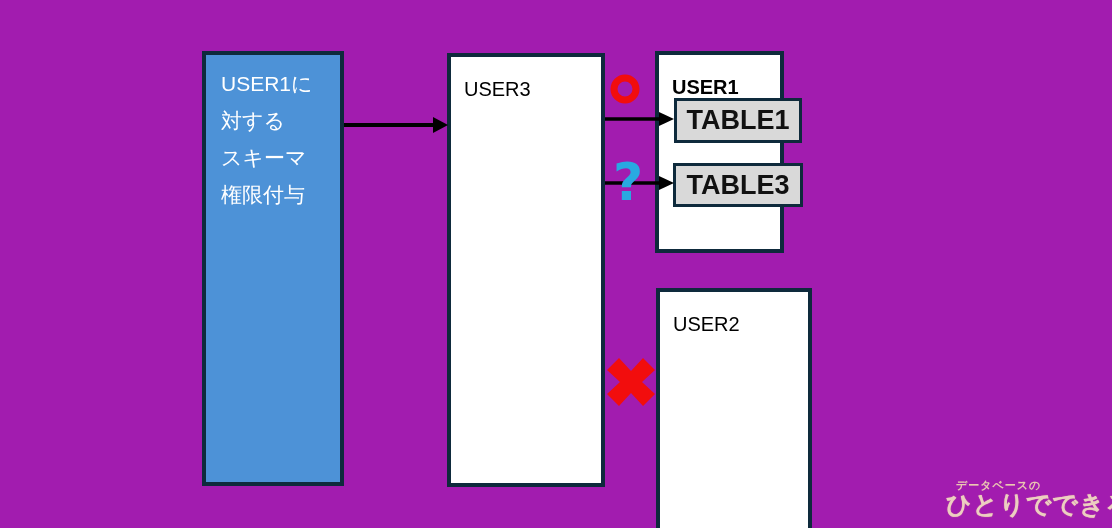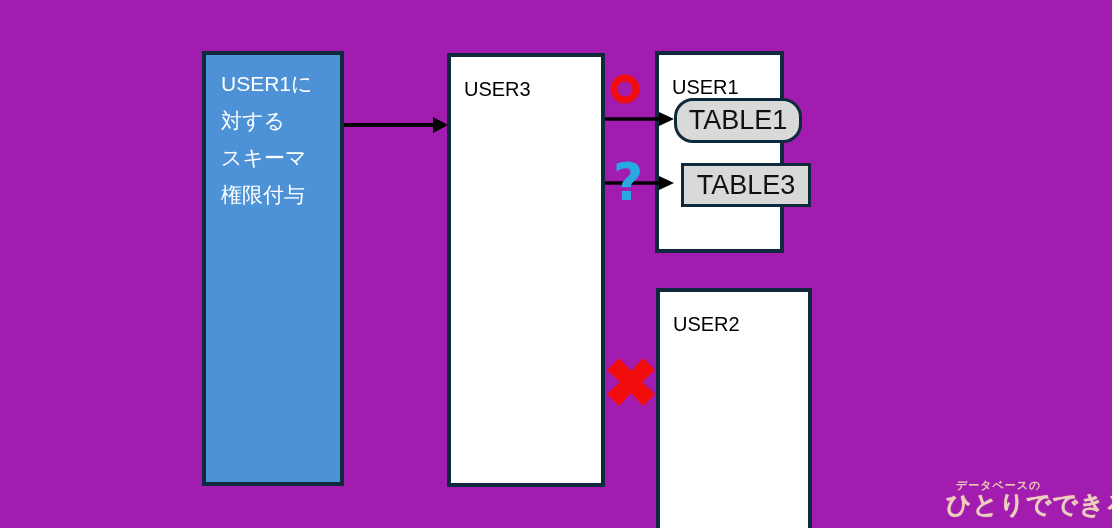--- a/index.html
+++ b/index.html
@@ -23,40 +23,40 @@
     line-height: 37px;
     padding: 10px 0 0 15px;
   }
   .schema-box {
     position: absolute;
     box-sizing: border-box;
     background: #ffffff;
     border: 4px solid #0e2a3c;
   }
   .schema-box.user3 { left: 447px; top: 53px; width: 158px; height: 434px; }
-  .schema-box.user1 { left: 655px; top: 51px; width: 129px; height: 202px; }
+  .schema-box.user1 { left: 655px; top: 51px; width: 129px; height: 202px; font-weight: bold; }
   .schema-box.user2 { left: 656px; top: 288px; width: 156px; height: 248px; }
   .schema-label {
     font-size: 20px;
     color: #000000;
     padding: 21px 0 0 13px;
   }
   .table-box {
     position: absolute;
     box-sizing: border-box;
     background: #d9d9d9;
     border: 3px solid #0e2a3c;
     display: flex;
     align-items: center;
     justify-content: center;
     font-size: 27px;
     color: #111111;
   }
-  .table-box.table1 { left: 15px; top: 43px;  width: 128px; height: 45px; border-radius: 19px; }
-  .table-box.table3 { left: 22px; top: 108px; width: 130px; height: 44px; }
+  .table-box.table1 { left: 15px; top: 43px;  width: 128px; height: 45px; }
+  .table-box.table3 { left: 14px; top: 108px; width: 130px; height: 44px; }
   .table-box.table2 { left: 16px; top: 55px;  width: 121px; height: 85px; border-width: 4px; font-size: 29px; }
   .overlay {
     position: absolute;
     left: 0; top: 0;
     width: 1112px; height: 528px;
     pointer-events: none;
   }
   .overlay text.qmark {
     font-family: "DejaVu Sans", "Liberation Sans", sans-serif;
     font-weight: 700;

